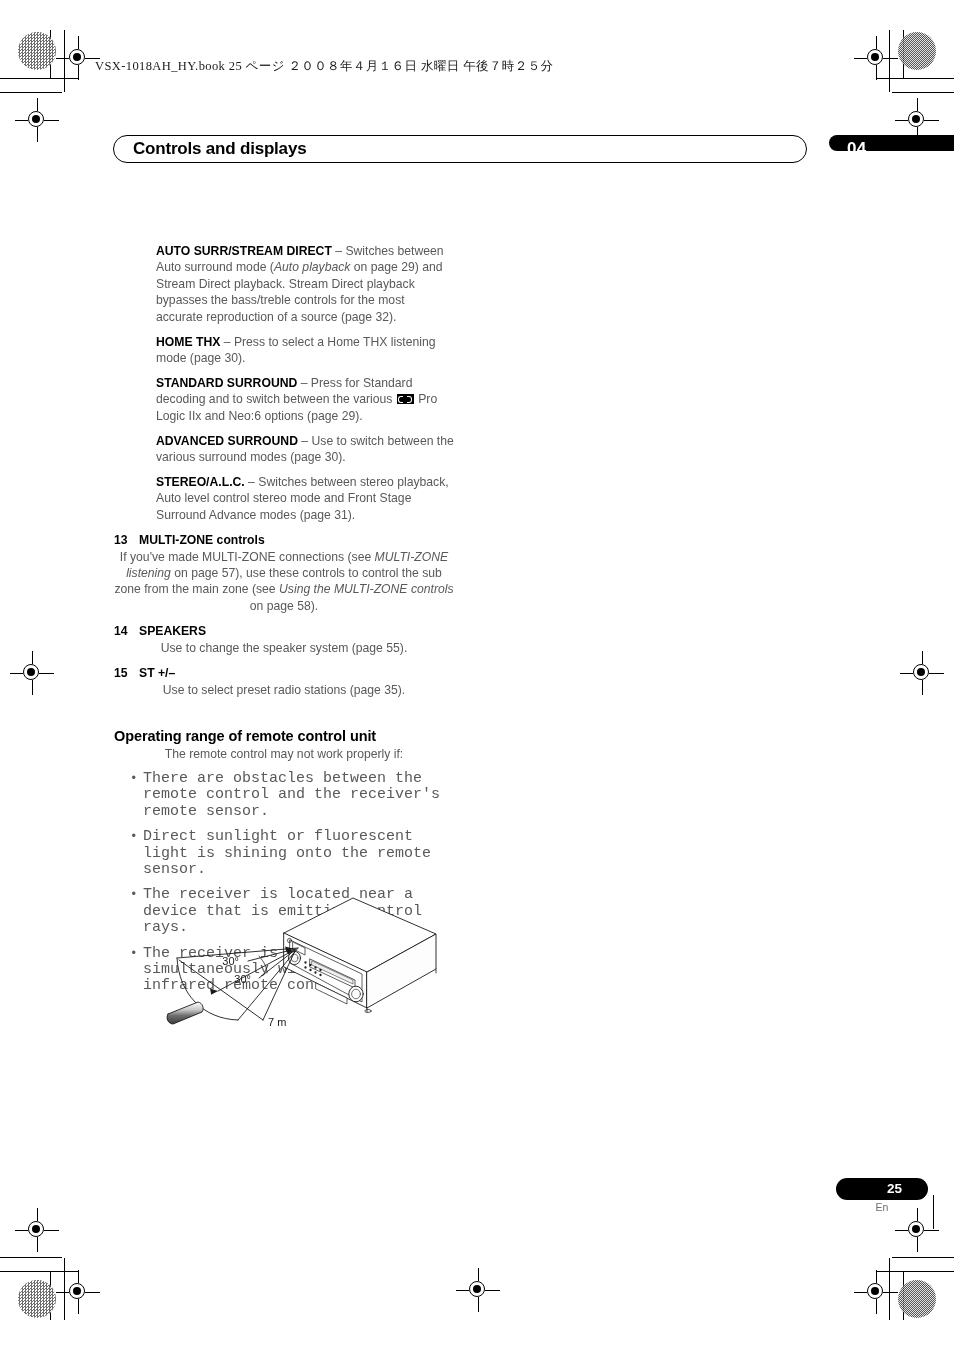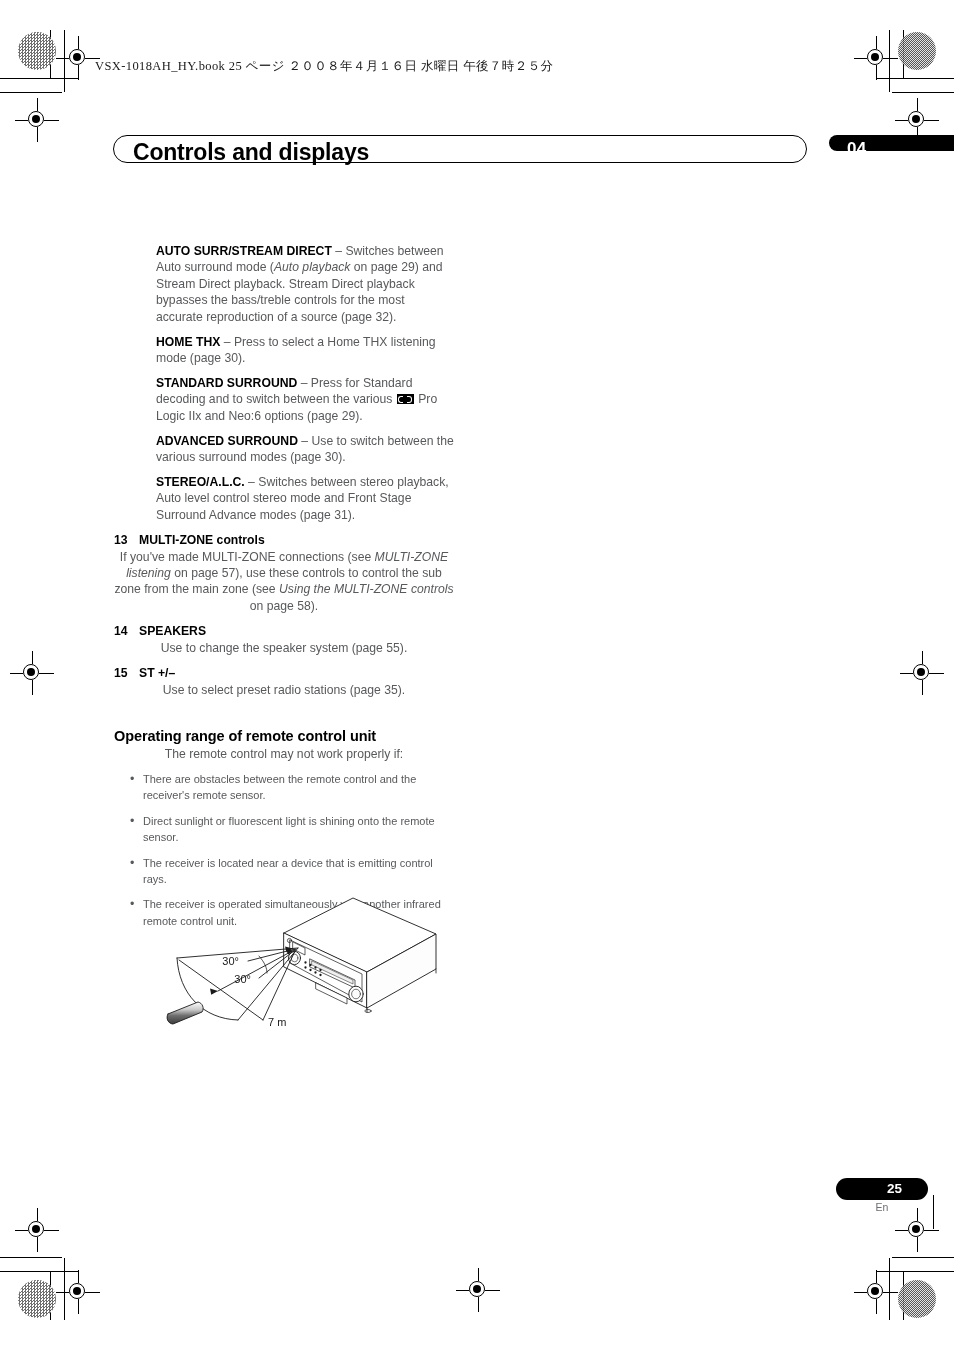--- a/index.html
+++ b/index.html
@@ -105,21 +105,21 @@
     width: 694px;
     height: 28px;
     border: 1.6px solid #000;
     border-radius: 14px;
     box-sizing: border-box;
   }
   .title-text {
     position: absolute;
     left: 133px;
     top: 139px;
-    font-size: 23px;
+    font-size: 17px;
     font-weight: bold;
     letter-spacing: -0.2px;
     color: #000;
   }
   .chapter-badge {
     position: absolute;
     left: 829px;
     top: 135px;
     width: 125px;
     height: 16px;
@@ -180,25 +180,26 @@
     letter-spacing: -0.1px;
   }
 
   ul.bullets {
     list-style: none;
     margin: 4px 0 0 0;
     padding: 0;
   }
   ul.bullets li {
     position: relative;
-    font-size: 11px;
+    font-size: 15px;
     line-height: 16.4px;
     color: #58595b;
     margin: 0 0 9px 0;
     padding-left: 29px;
+    font-family: Liberation Mono, monospace;
   }
   ul.bullets li:before {
     content: "•";
     position: absolute;
     left: 16px;
     top: 0;
     color: #58595b;
     font-size: 12.5px;
   }
 

